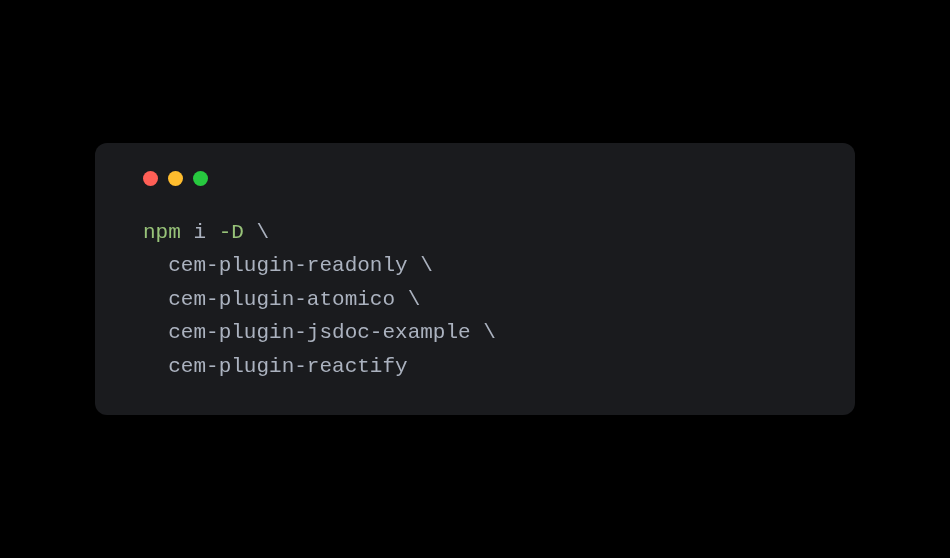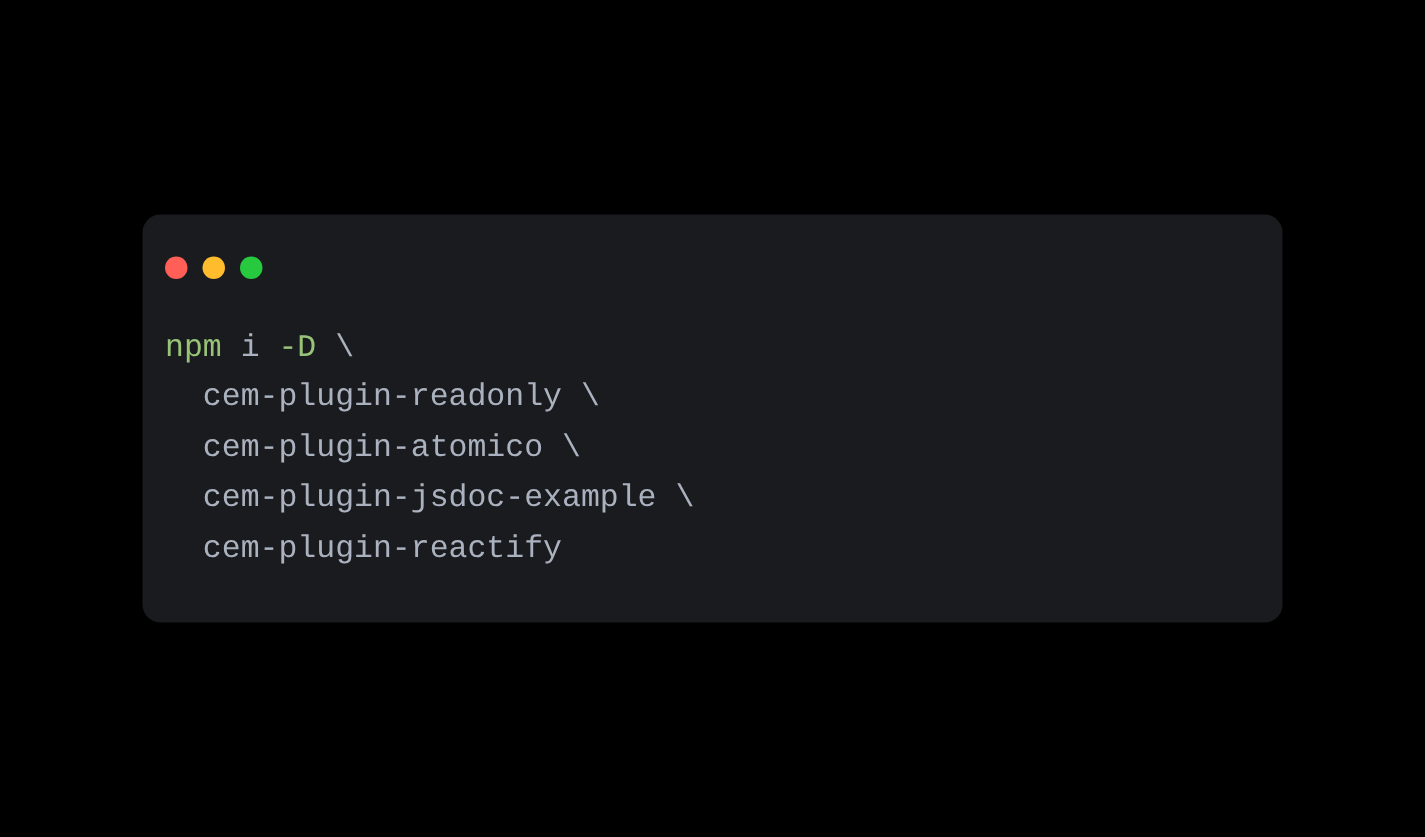--- a/index.html
+++ b/index.html
@@ -15,21 +15,21 @@
       display: flex;
       align-items: center;
       justify-content: center;
       font-family: 'Menlo', 'Monaco', 'Consolas', 'Courier New', monospace;
     }
 
     .terminal-window {
       width: 760px;
       background: #1a1b1e;
       border-radius: 12px;
-      padding: 28px 32px 32px 15px;
+      padding: 28px 32px 32px 48px;
     }
 
     .window-controls {
       display: flex;
       gap: 10px;
       margin-bottom: 30px;
     }
 
     .control-dot {
       width: 15px;

